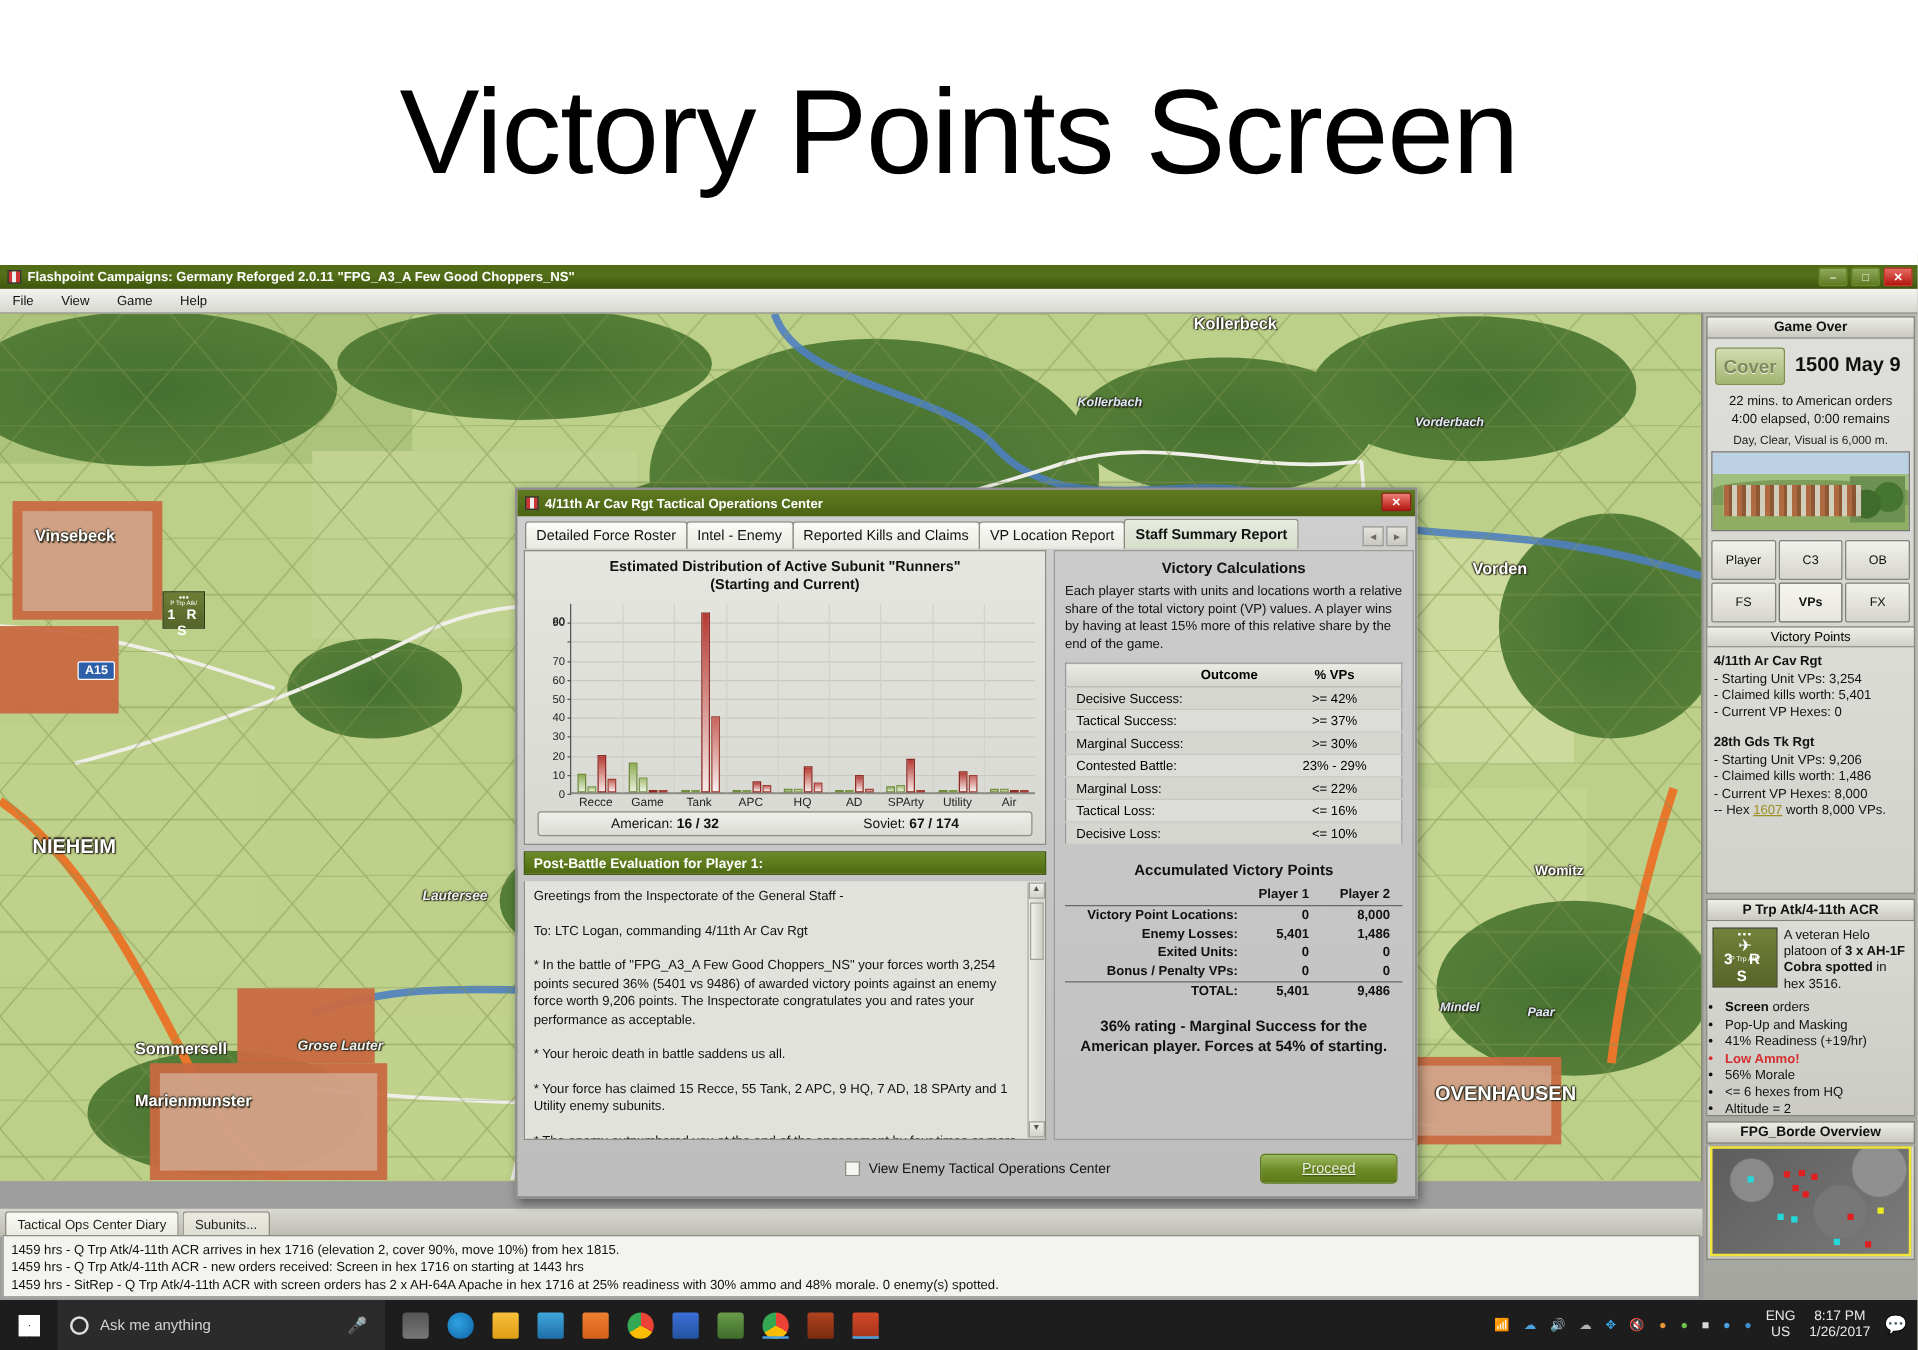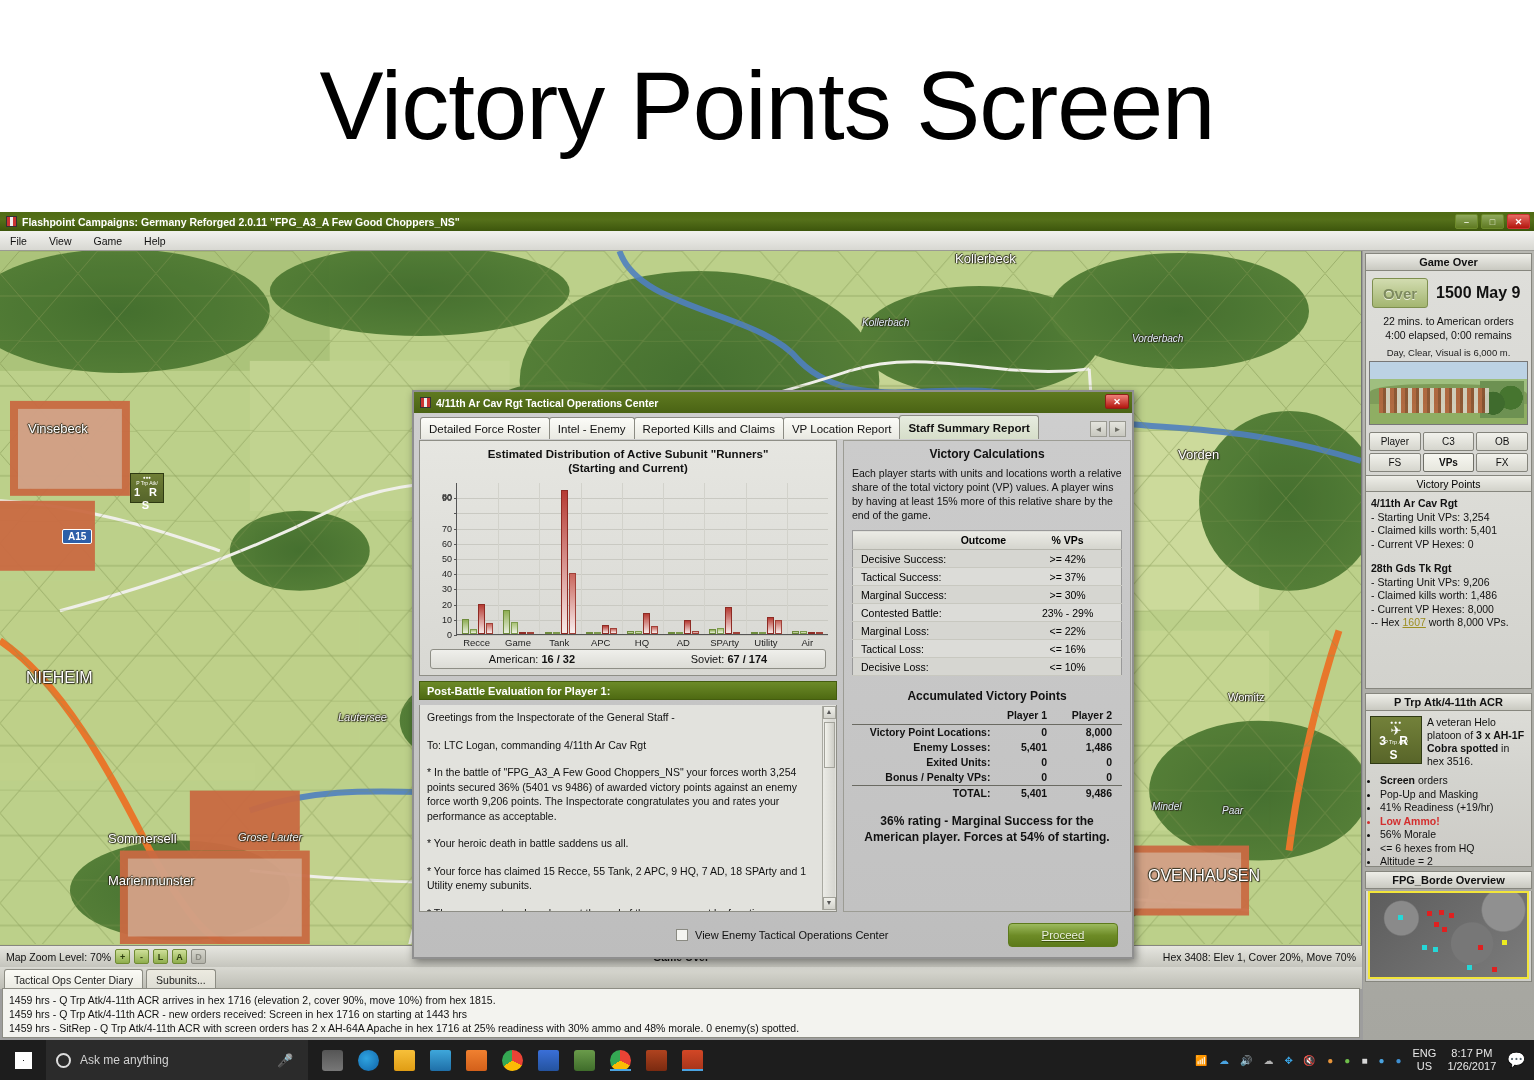--- a/index.html
+++ b/index.html
@@ -32,21 +32,21 @@
             font-size:10.5px; color:#111; padding-left:6px; gap:14px; border-bottom:1px solid #9a9a94;}
   .menubar span{ padding:1px 4px; cursor:default;}
 
   
   .body{ position:absolute; top:39px; left:0; width:1534px; height:789px; }
 
   .maparea{ position:absolute; left:0; top:0; width:1362px; height:694px; overflow:hidden;
             background:#b9cc84; border-right:1px solid #777;}
   .mapcanvas{ position:absolute; inset:0; }
 
-  .maplabel{ position:absolute; color:#fff; font-weight:normal; font-size:13px;
+  .maplabel{ position:absolute; color:#fff; font-weight:bold; font-size:13px;
      text-shadow:1px 1px 1px #2a2a1a,-1px 0 1px #2a2a1a,0 -1px 1px #2a2a1a; white-space:nowrap;}
   .maplabel.sm{ font-size:11px; }
   .maplabel.ital{ font-style:italic; color:#eee; font-size:11px; }
   .maplabel.riv{ color:#dfe9f5; font-style:italic; font-size:10px;}
   .roadshield{ position:absolute; background:#2d5fa8; color:#fff; font-size:10px; font-weight:bold;
      padding:1px 5px; border:1px solid #fff; border-radius:2px;}
   .unitchit{ position:absolute; width:34px;height:30px;background:linear-gradient(to bottom,#6f7e35,#55642a);
      border:1px solid #2e3a12; color:#fff; font-size:5px; text-align:center; }
   .unitchit b{display:block;font-size:11px;line-height:13px;letter-spacing:3px;}
 
@@ -91,21 +91,21 @@
   .photo{ height:64px; margin:0 3px 4px; border:1px solid #777; position:relative; overflow:hidden;
      background:linear-gradient(to bottom,#bcd2e4 0 28%,#9fbf7f 28% 55%,#8fae63 55% 100%);}
   .photo .hill{position:absolute;left:0;right:0;top:22px;height:20px;background:#7e9c59;border-radius:40% 50% 0 0;}
   .photo .roofs{position:absolute;left:6%;top:42%;width:70%;height:40%;
      background:repeating-linear-gradient(90deg,#b4633d 0 4px,#8e5030 4px 7px,#d9d2c4 7px 11px);opacity:.9;}
   .photo .trees{position:absolute;right:2%;top:30%;width:28%;height:60%;
      background:radial-gradient(circle at 30% 60%,#3f6b2d 0 30%,transparent 31%),
                 radial-gradient(circle at 70% 45%,#46752f 0 32%,transparent 33%),#6d9152;}
 
   .btngrid{ display:grid; grid-template-columns:1fr 1fr 1fr; gap:2px; padding:3px;}
-  .tabbtn{ height:19px; border:1px solid #84847c; border-radius:2px;
+  .tabbtn{ height:32px; border:1px solid #84847c; border-radius:2px;
      background:linear-gradient(to bottom,#f2f2ec,#d5d5cd); font-size:10px; color:#111;
      display:flex;align-items:center;justify-content:center;}
   .tabbtn.sel{ background:linear-gradient(to bottom,#f7f7f1,#e6e6dd); font-weight:bold; border-color:#6f6f67;}
   .subhdr{ height:17px; background:linear-gradient(to bottom,#eeeee8,#d2d2ca); border:1px solid #86867e;
      border-left:none;border-right:none; font-size:10.5px; display:flex;align-items:center;justify-content:center;}
 
   .vpbody{ font-size:10.5px; color:#111; padding:5px 5px 4px; line-height:13.5px; height:196px;
      background:linear-gradient(to bottom,#dcdcd7,#d2d2cd);}
   .vpbody b{ font-weight:bold; }
   .vplink{ color:#9d8f22; text-decoration:underline; }
@@ -366,48 +366,38 @@
 
       <div class="roadshield" style="left:62px;top:278px">A15</div>
 
       <div class="unitchit" style="left:130px;top:222px">
         <div style="font-size:4.5px;padding-top:1px;">●●●</div>
         <div style="font-size:5px;">P Trp Atk/</div>
         <b>1 R S</b>
       </div>
     </div>
 
-    <div class="zoombar">
-      <span>Map Zoom Level: 70%</span>
-      <span class="zbtn">+</span>
-      <span class="zbtn">-</span>
-      <span class="zbtn">L</span>
-      <span class="zbtn">A</span>
-      <span class="zbtn off">D</span>
-      <span class="center">Game Over</span>
-      <span class="right">Hex 3408: Elev 1, Cover 20%, Move 70%</span>
-    </div>
 
     <div class="logtabs">
       <div class="logtab active">Tactical Ops Center Diary</div>
       <div class="logtab">Subunits...</div>
     </div>
 
     <div class="logbox">
       <div>1459 hrs - Q Trp Atk/4-11th ACR arrives in hex 1716 (elevation 2, cover 90%, move 10%) from hex 1815.</div>
       <div>1459 hrs - Q Trp Atk/4-11th ACR - new orders received: Screen in hex 1716 on starting at 1443 hrs</div>
       <div>1459 hrs - SitRep - Q Trp Atk/4-11th ACR with screen orders has 2 x AH-64A Apache in hex 1716 at 25% readiness with 30% ammo and 48% morale.  0 enemy(s) spotted.</div>
     </div>
 
     <div class="rightcol">
 
       <div class="panelhdr">Game Over</div>
       <div class="panel">
         <div class="gostate">
-          <div class="overbtn">Over</div>
+          <div class="overbtn">Cover</div>
           <div class="gotime">1500 May 9</div>
         </div>
         <div class="goinfo">
           <div>22 mins. to American orders</div>
           <div>4:00 elapsed, 0:00 remains</div>
         </div>
         <div class="weather">Day, Clear, Visual is 6,000 m.</div>
         <div class="photo">
           <div class="hill"></div>
             <div class="trees"></div>

